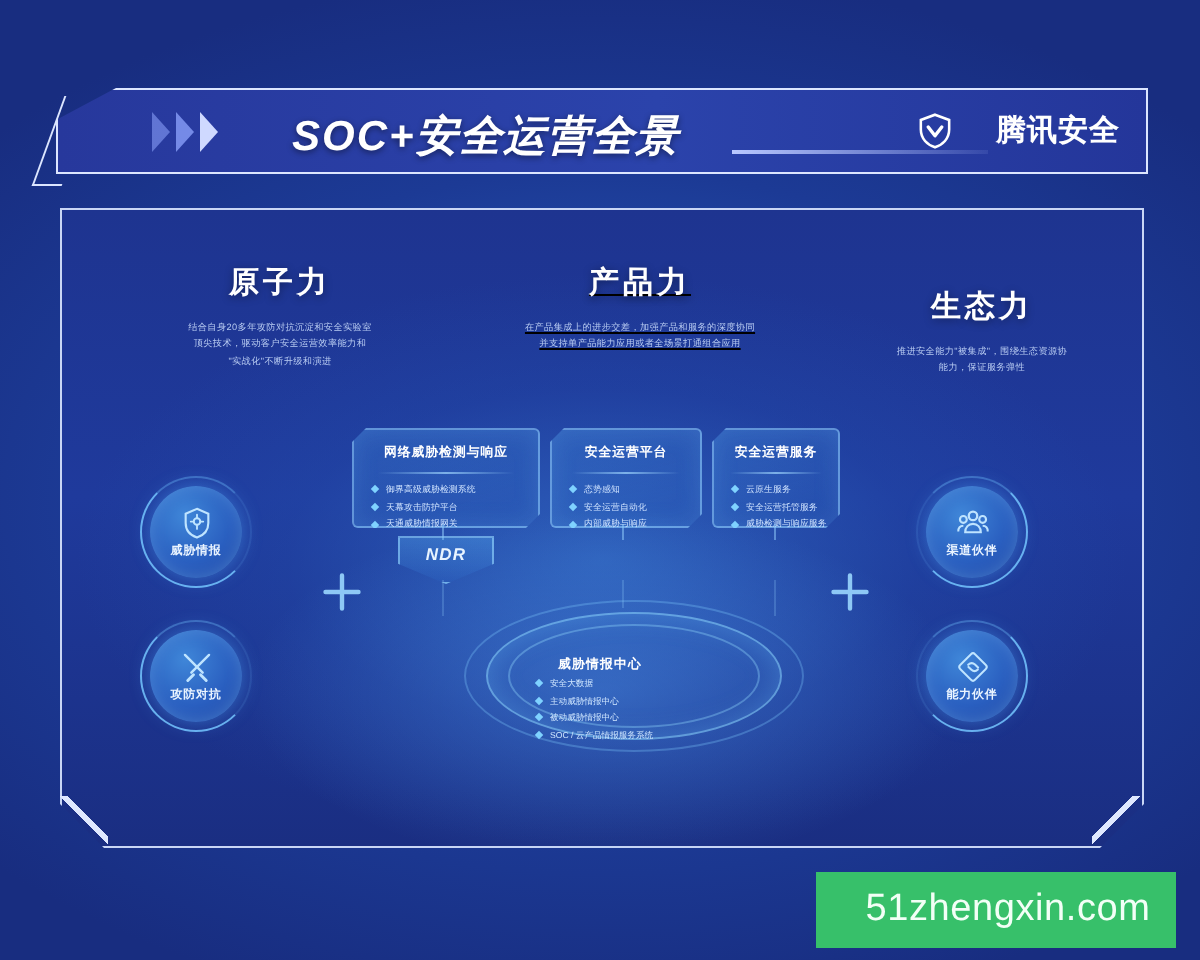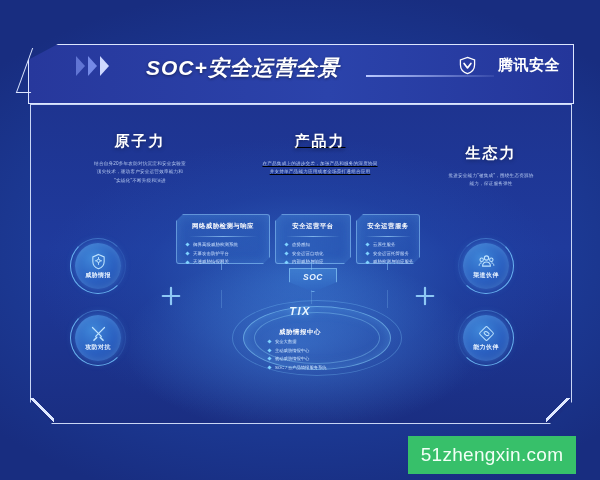--- a/index.html
+++ b/index.html
@@ -9,21 +9,21 @@
     font-family:"Liberation Sans","DejaVu Sans",sans-serif;
     -webkit-font-smoothing:antialiased;
   }
   #stage{position:relative;width:600px;height:480px;
     background:
       radial-gradient(ellipse 70% 55% at 50% 52%, #2a63c8 0%, #2450ae 30%, #1c3a95 62%, #182d80 100%),
       linear-gradient(180deg,#1b2e88 0%,#1a3390 50%,#162a7a 100%);
   }
 
   
-  .hdr{position:absolute;left:28px;top:44px;width:546px;height:60px;}
+  .hdr{position:absolute;left:28px;top:44px;width:546px;height:43px;}
   .hdr-frame{position:absolute;inset:0;border:1.6px solid #dce6ff;
     background:linear-gradient(90deg,#27389c 0%,#2b43ab 55%,#24369a 100%);
     clip-path:polygon(30px 0, 100% 0, 100% 100%, 0 100%, 0 16px);
   }
   .hdr-tick{position:absolute;left:-4px;top:4px;width:14px;height:44px;
     border-left:1.6px solid #dce6ff;border-bottom:1.6px solid #dce6ff;
     transform:skewX(-20deg);}
   .chevrons{position:absolute;left:48px;top:12px;display:flex;gap:3px;align-items:center;}
   .chev{width:0;height:0;border-left:9px solid #8fa6ff;
         border-top:10px solid transparent;border-bottom:10px solid transparent;
@@ -116,21 +116,21 @@
     text-shadow:0 0 8px rgba(120,200,255,.8);}
   .tix-title{position:absolute;left:0;right:0;text-align:center;color:#ffffff;
     font-size:6.4px;font-weight:bold;letter-spacing:.6px;}
   .tix-ul{position:absolute;list-style:none;margin:0;padding:0;}
   .tix-ul li{color:#cfe6ff;font-size:4.3px;line-height:2.0;position:relative;padding-left:7px;}
   .tix-ul li:before{content:"";position:absolute;left:0;top:2.2px;width:3px;height:3px;
     transform:rotate(45deg);background:#7fd2ff;}
 
   
   .wm{position:absolute;left:408px;top:436px;width:168px;height:38px;
-    background:#37c06a;display:flex;align-items:center;justify-content:center;}
+    background:#37c06a;display:flex;align-items:center;justify-content:center;padding-left:12px;}
   .wm span{color:#f2fff6;font-size:19px;letter-spacing:.3px;}
 </style>
 </head>
 <body>
 
 <div id="stage">
 
   <div class="hdr">
     <div class="hdr-frame"></div>
     <div class="hdr-tick"></div>
@@ -234,34 +234,34 @@
   <div class="card" style="left:176px;top:214px;width:92px;height:48px;">
     <div class="card-title">网络威胁检测与响应</div>
     <div class="card-sep"></div>
     <ul class="card-ul">
       <li>御界高级威胁检测系统</li>
       <li>天幕攻击防护平台</li>
       <li>天通威胁情报网关</li>
     </ul>
   </div>
   <div class="conn" style="left:221px;top:262px;width:1px;height:8px;"></div>
+  <div class="tag" style="left:199px;top:268px;">
+    <span>NDR</span>
+  </div>
 
   <div class="card" style="left:275px;top:214px;width:74px;height:48px;">
     <div class="card-title">安全运营平台</div>
     <div class="card-sep"></div>
     <ul class="card-ul">
       <li>态势感知</li>
       <li>安全运营自动化</li>
       <li>内部威胁与响应</li>
     </ul>
   </div>
   <div class="conn" style="left:311px;top:262px;width:1px;height:8px;"></div>
-  <div class="tag" style="left:289px;top:268px;">
-    <span>SOC</span>
-  </div>
 
   <div class="card" style="left:356px;top:214px;width:62px;height:48px;">
     <div class="card-title">安全运营服务</div>
     <div class="card-sep"></div>
     <ul class="card-ul">
       <li>云原生服务</li>
       <li>安全运营托管服务</li>
       <li>威胁检测与响应服务</li>
     </ul>
   </div>
@@ -271,21 +271,20 @@
   <div class="conn" style="left:311px;top:290px;width:1px;height:14px;opacity:.45;"></div>
   <div class="conn" style="left:387px;top:290px;width:1px;height:18px;opacity:.45;"></div>
 
   <div class="ell" style="left:232px;top:300px;width:168px;height:74px;
        border-color:rgba(130,205,255,.30);"></div>
   <div class="ell" style="left:243px;top:306px;width:146px;height:62px;
        border-color:rgba(140,215,255,.55);box-shadow:0 0 14px rgba(110,195,255,.30) inset;"></div>
   <div class="ell" style="left:254px;top:312px;width:124px;height:50px;
        border-color:rgba(150,220,255,.35);"></div>
 
-  <div class="tix" style="top:305px;">TIX</div>
   <div class="tix-title" style="top:328px;">威胁情报中心</div>
 
   <ul class="tix-ul" style="left:268px;top:338px;">
     <li>安全大数据</li>
     <li>主动威胁情报中心</li>
     <li>被动威胁情报中心</li>
     <li>SOC / 云产品情报服务系统</li>
   </ul>
 
   <div class="wm">

